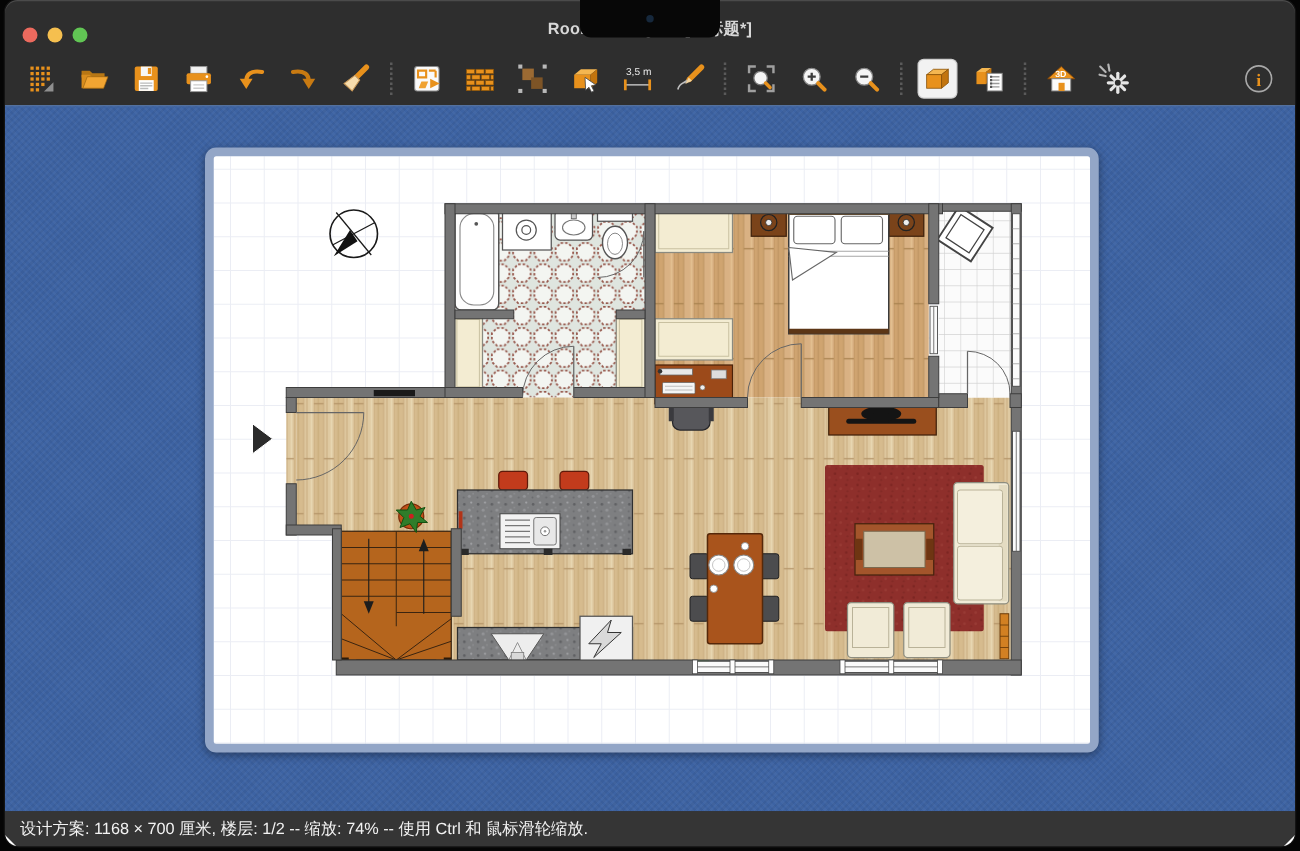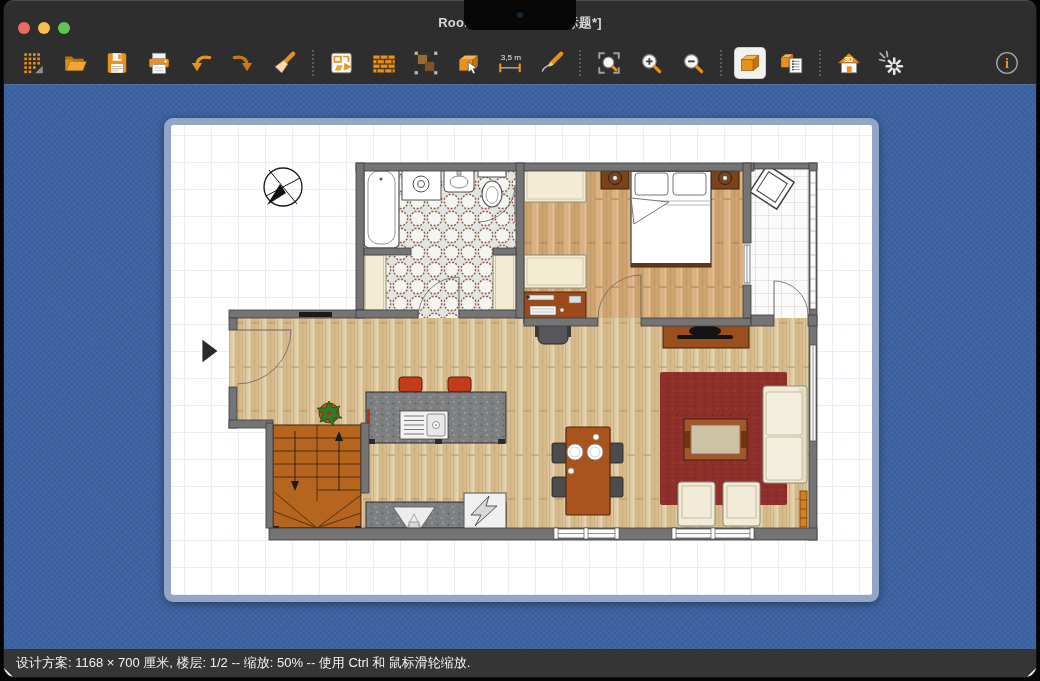--- a/index.html
+++ b/index.html
@@ -569,18 +569,18 @@
           <line x1="129" y1="53" x2="95" y2="71" stroke="#1a1a1a" stroke-width="1"></line>
           <polygon points="96,80 109,59 115,68" fill="#111111"></polygon>
         </g>
 
         <polygon points="31,214 47,226 31,238" fill="#2b2b2b" stroke="#ffffff" stroke-width=".8"></polygon>
       </svg>
     </div>
   </div>
 
   <div class="statusbar">
-    <span>设计方案: 1168 × 700 厘米, 楼层: 1/2 -- 缩放: 50% -- 使用 Ctrl 和 鼠标滑轮缩放.</span>
+    <span>设计方案: 1168 × 700 厘米, 楼层: 1/2 -- 缩放: 74% -- 使用 Ctrl 和 鼠标滑轮缩放.</span>
     <div class="grip left"></div>
     <div class="grip right"></div>
   </div>
 
 </div>
 
 </body></html>

